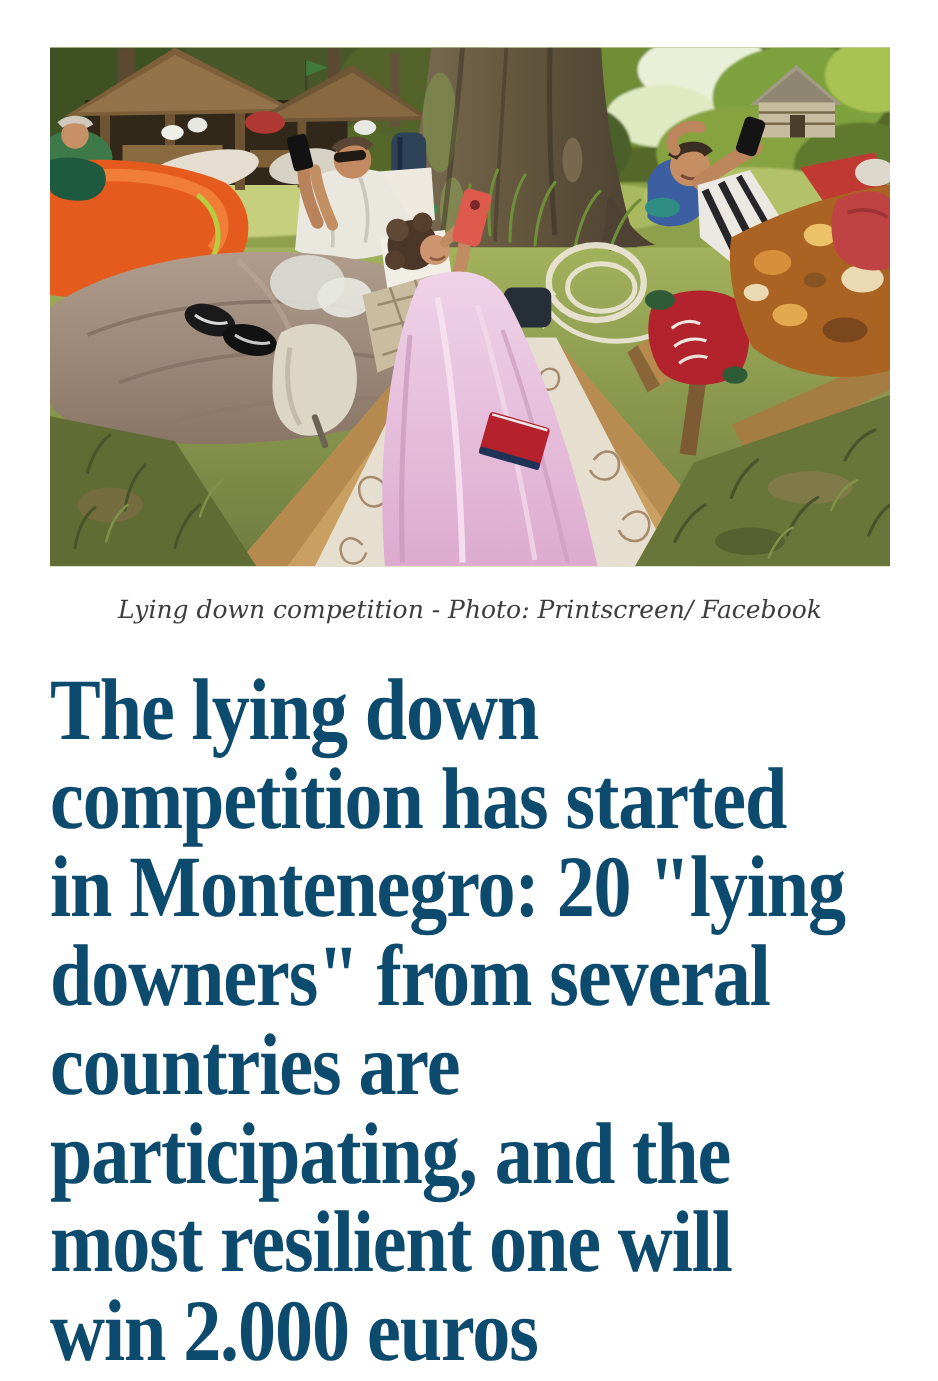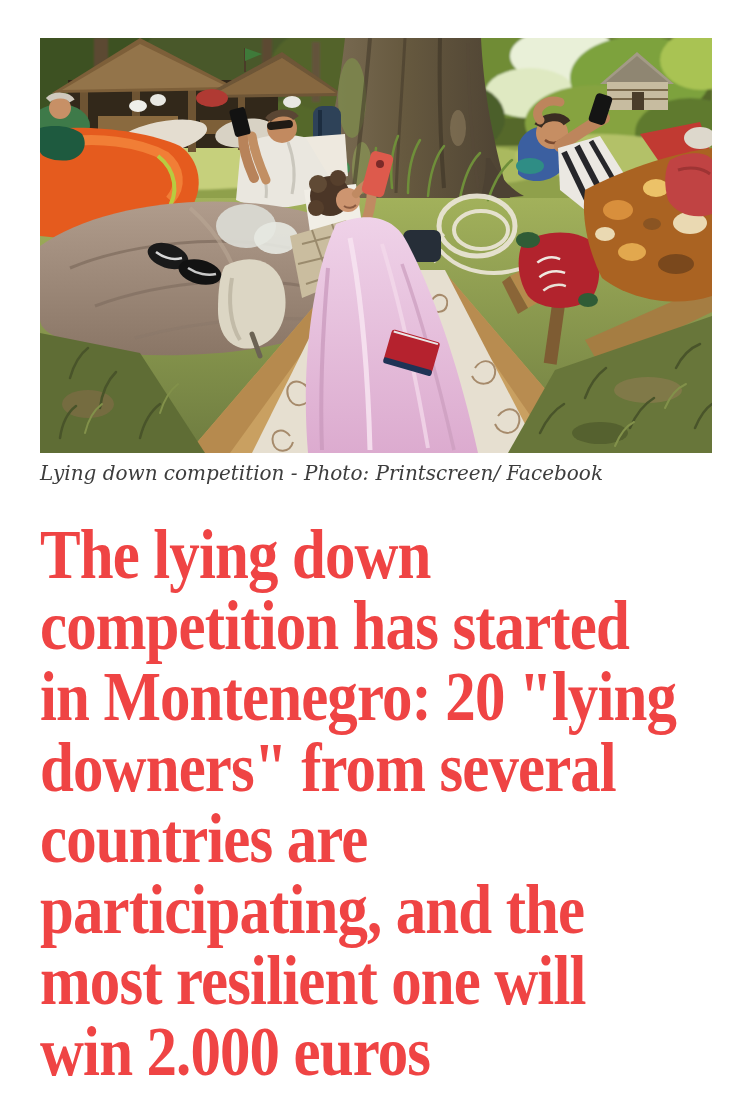--- a/index.html
+++ b/index.html
@@ -14,36 +14,36 @@
     margin: 0 0 0 40px;
   }
   figure { margin: 38px 0 0 0; }
   .photo {
     width: 672px; height: 415px;
     overflow: hidden;
     background: #8a9a50;
   }
   .photo svg { display: block; width: 672px; height: 415px; }
   figcaption {
-    margin-top: 6px;
-    text-align: left;
+    margin-top: 20px;
+    text-align: center;
     font-family: "DejaVu Serif", serif;
     font-style: italic;
     font-size: 20px;
     line-height: 28px;
     color: #3d3d3d;
   }
   h1 {
     margin-top: 32px;
     font-family: "Liberation Serif", serif;
     font-weight: 700;
     font-size: 70px;
     line-height: 71px;
     letter-spacing: -1px;
-    color: #ef4444;
+    color: #0c4a6e;
   }
   h1 .hline {
     display: block;
     transform: scaleX(0.87);
     transform-origin: 0 50%;
     white-space: nowrap;
   }
 </style>
 </head>
 <body>

